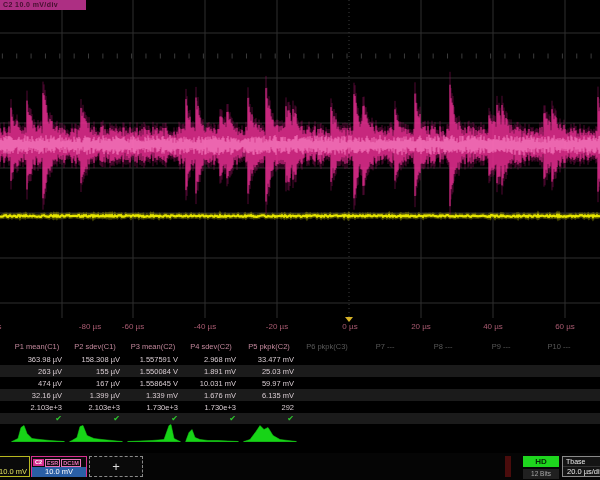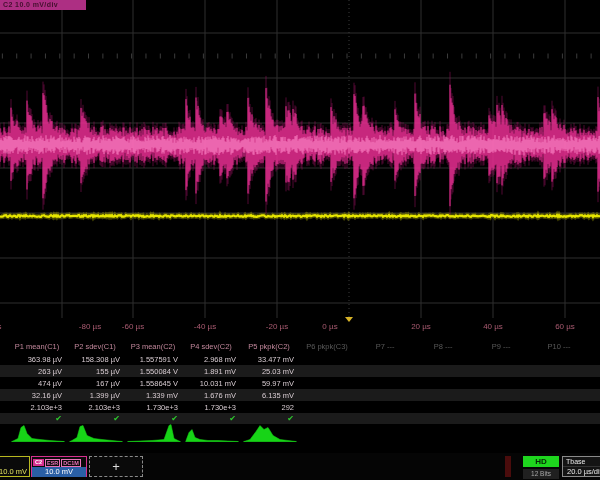--- a/index.html
+++ b/index.html
@@ -126,21 +126,21 @@
       </svg>
     <div id="trace-annotation">C2 10.0 mV/div</div>
   </div>
 
   <div id="axis-row">
       <div class="axis-label" style="left: -12px;">-100 µs</div>
       <div class="axis-label" style="left: 62px; margin-left: 28px;">-80 µs</div>
       <div class="axis-label" style="left: 133px;">-60 µs</div>
       <div class="axis-label" style="left: 205px;">-40 µs</div>
       <div class="axis-label" style="left: 277px;">-20 µs</div>
-      <div class="axis-label" style="left: 330px; text-align: center;">0 µs</div>
+      <div class="axis-label" style="left: 350px; text-align: center;">0 µs</div>
       <div class="axis-label" style="left: 421px;">20 µs</div>
       <div class="axis-label" style="left: 493px;">40 µs</div>
       <div class="axis-label" style="left: 565px;">60 µs</div>
       <div id="trigger-marker" style="left: 349px;"></div>
     </div>
 
   <div id="measure-table">
       <div class="mrow mhead">
         <div class="mcell">P1 mean(C1)</div>
         <div class="mcell">P2 sdev(C1)</div>

